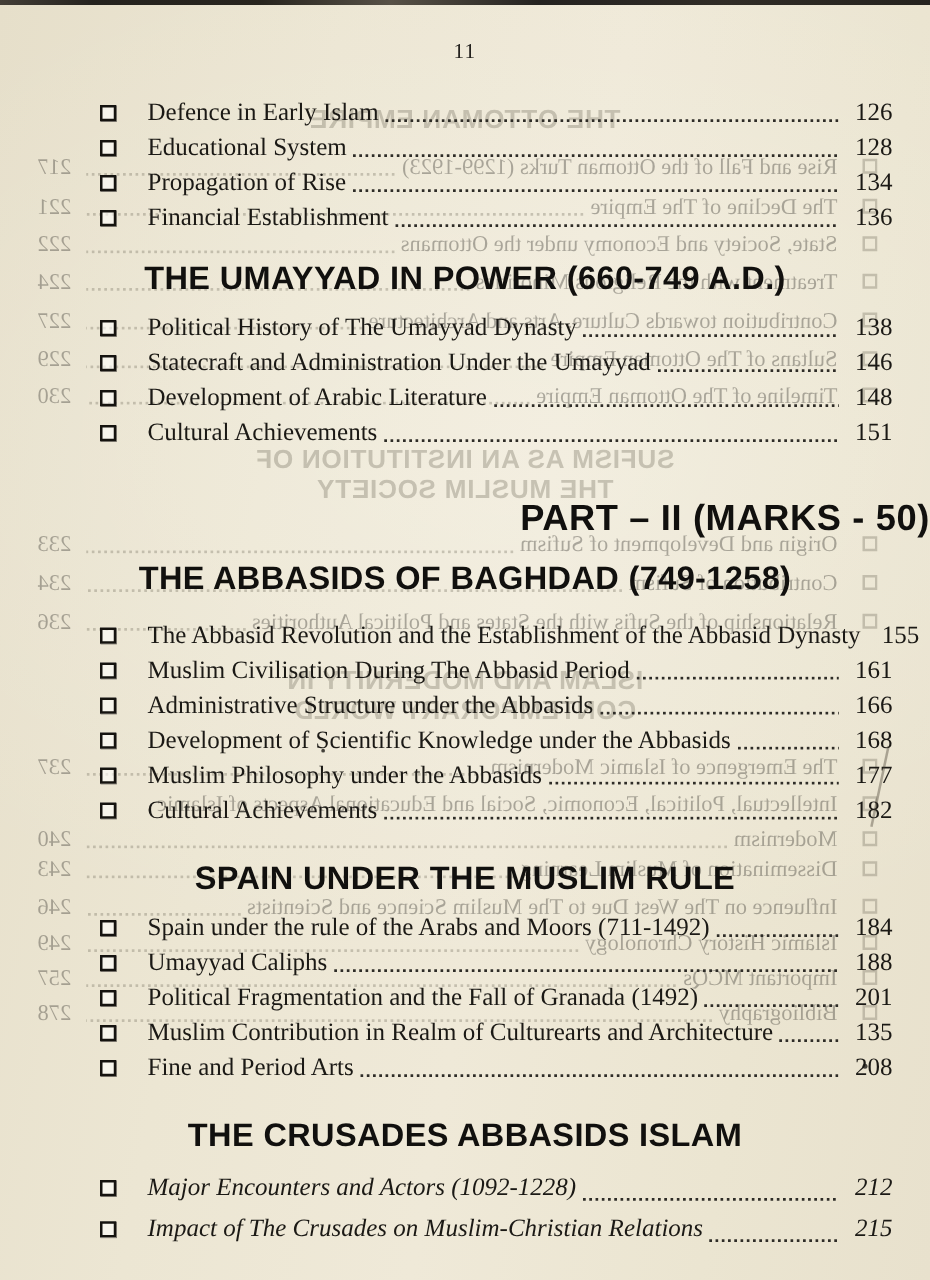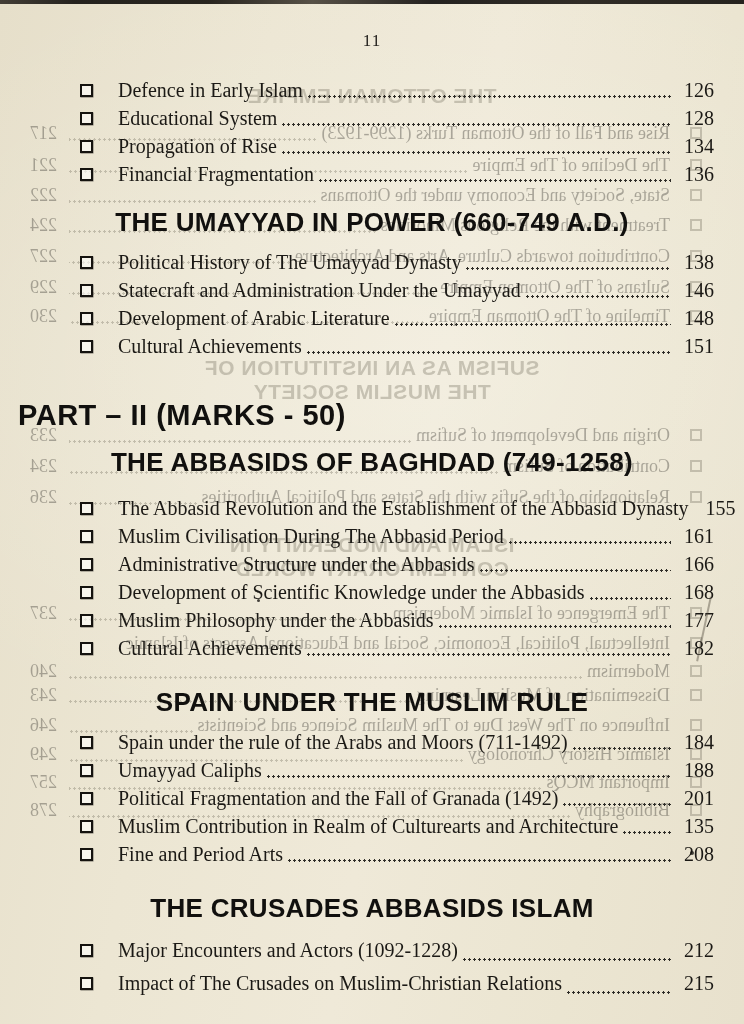--- a/index.html
+++ b/index.html
@@ -51,42 +51,42 @@
     text-align:center; font-size:17px; line-height:22px;
     letter-spacing:1px; color:#24221e;
   }
   .section{ }
   .s0{ margin-top:24px; }
   .s1{ margin-top:18px; }
   .s2{ margin-top:38px; }
   .s3{ margin-top:24px; }
   .s4{ margin-top:24px; }
   .part-heading{
-    text-align:left;
+    text-align:right;
     font-family:"Liberation Sans", sans-serif;
     font-weight:bold; font-size:29px; line-height:34px;
     color:#11100e; letter-spacing:.5px;
-    margin:0 0 14px 18px;
+    margin:0 0 14px 4px;
   }
   .section-heading{
     text-align:center;
     font-family:"Liberation Sans", sans-serif;
     font-weight:bold; font-size:26px; line-height:32px;
     color:#11100e; letter-spacing:.3px;
     margin:0 0 10px 0;
   }
   .s2 .section-heading{ margin-bottom:16px; }
   .toc-row{
     display:flex; align-items:flex-start;
     height:28px; line-height:28px;
     padding:0 30px 0 44px;
     font-size:20px;
     margin-left:36px;
   }
-  .s4 .toc-row{ height:33px; line-height:33px; }
+  .s4 .toc-row{ height:33px; line-height:33px;font-style:italic; }
   .checkbox{
     align-self:center;
     width:13px; height:13px; flex:0 0 13px;
     border:2px solid #15130f;
     background:rgba(255,255,253,.6);
     box-shadow:0.5px 0.5px 0 rgba(21,19,15,.55);
     margin-right:25px;
   }
   .bleed-line .checkbox{
     border-color:currentColor; box-shadow:none; background:none;
@@ -258,21 +258,21 @@
             <span class="pnum">128</span>
           </div>
           <div class="toc-row">
             <span class="checkbox"></span>
             <span class="title">Propagation of Rise</span>
             <span class="leader"></span>
             <span class="pnum">134</span>
           </div>
           <div class="toc-row">
             <span class="checkbox"></span>
-            <span class="title">Financial Fragmentation</span>
+            <span class="title">Financial Establishment</span>
             <span class="leader"></span>
             <span class="pnum">136</span>
           </div>
         </section>
         <section class="section s1">
           <h3 class="section-heading">THE UMAYYAD IN POWER (660-749 A.D.)</h3>
           <div class="toc-row">
             <span class="checkbox"></span>
             <span class="title">Political History of The Umayyad Dynasty</span>
             <span class="leader"></span>

